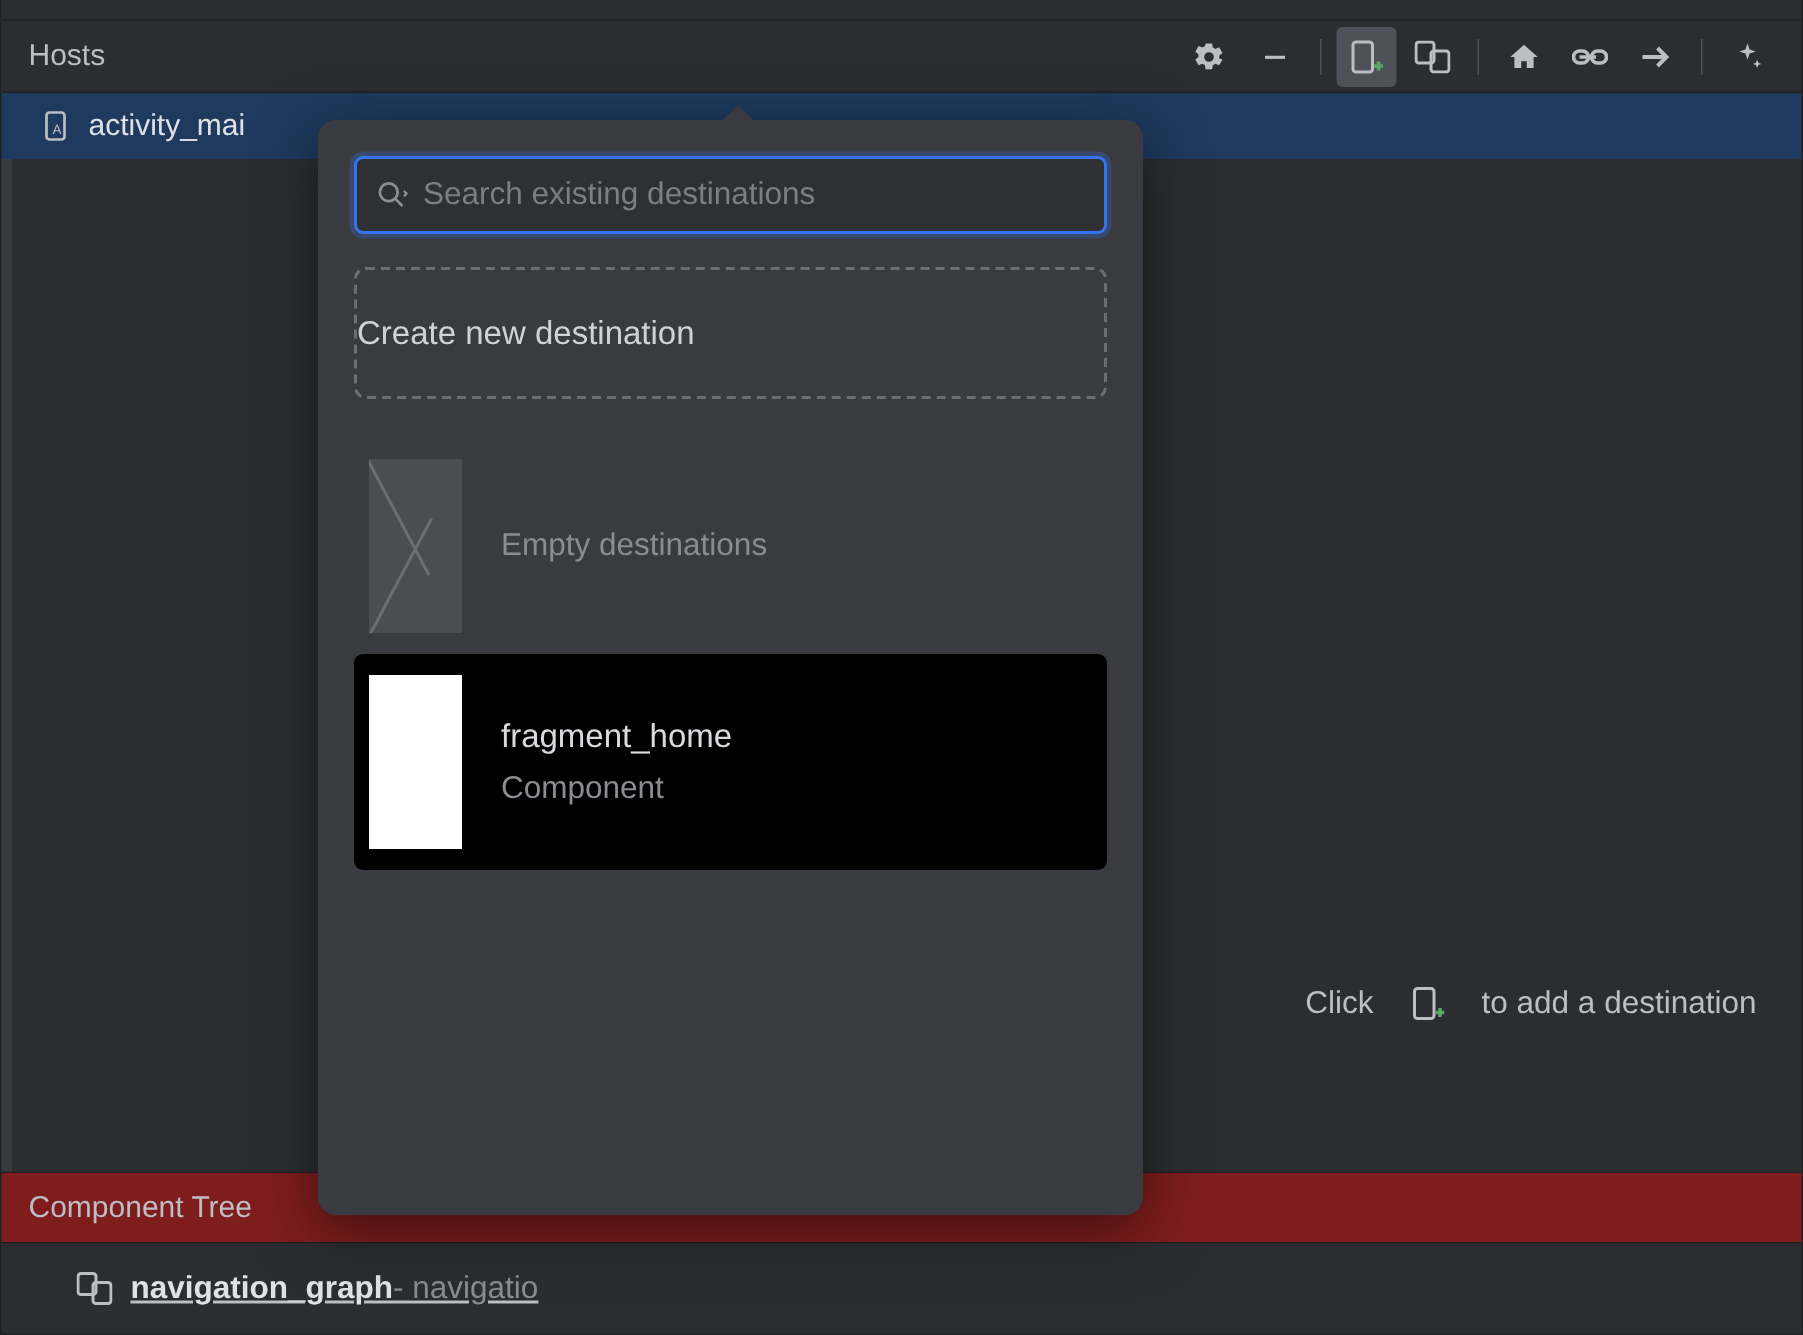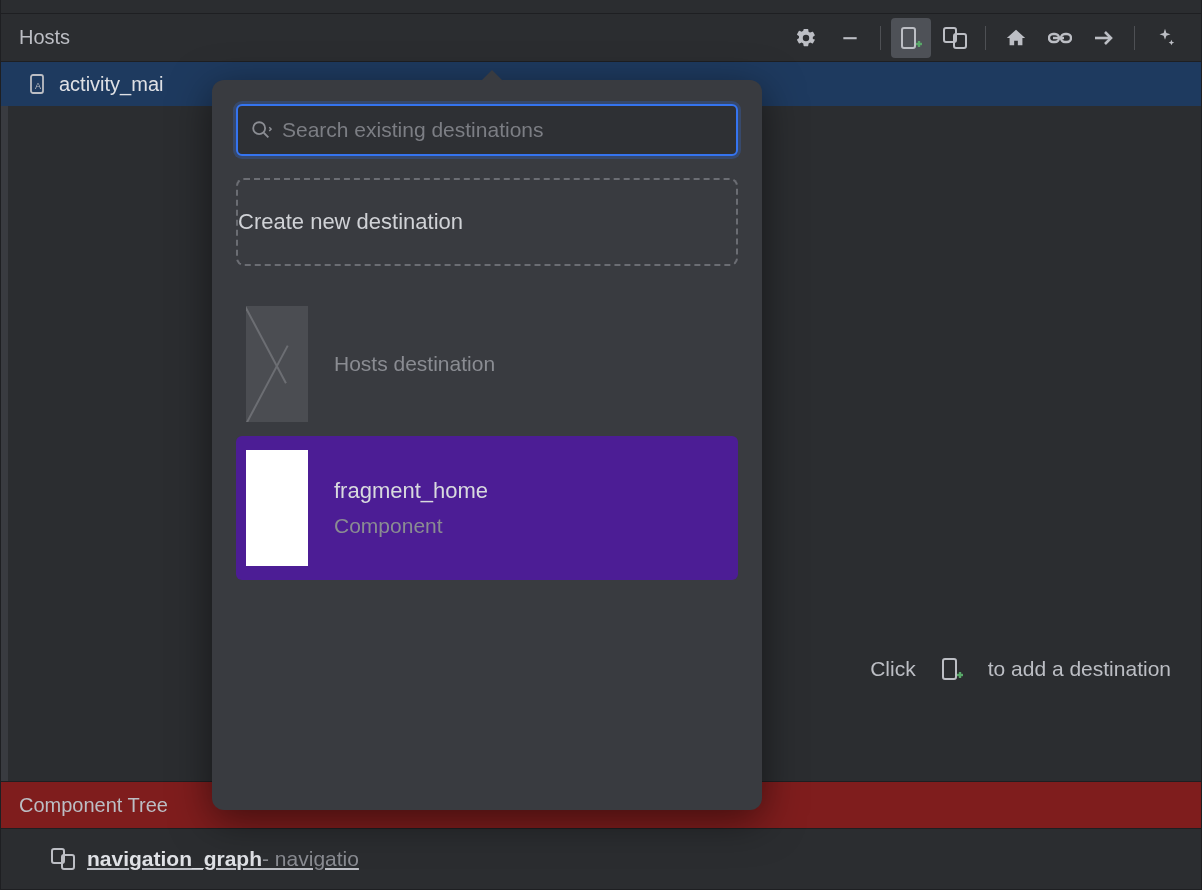--- a/index.html
+++ b/index.html
@@ -186,21 +186,21 @@
 
   .dest-list { margin-top: 26px; display:flex; flex-direction:column; gap:0;}
   .dest-item {
     display: flex;
     align-items: center;
     padding: 14px 10px;
     border-radius: 6px;
     cursor: pointer;
     gap: 26px;
   }
-  .dest-item.selected { background: #4c1d95; }
+  .dest-item.selected { background: #000000; }
   .thumb {
     width: 62px;
     height: 116px;
     background: #4b4d52;
     position: relative;
     flex-shrink:0;
   }
   .thumb.placeholder::before,
   .thumb.placeholder::after {
     content:"";
@@ -347,21 +347,21 @@
   </div>
 
   <div class="create-btn">
     <span>Create new destination</span>
   </div>
 
   <div class="dest-list">
     <div class="dest-item">
       <div class="thumb placeholder"></div>
       <div class="dest-text">
-        <div class="dest-sub">Hosts destination</div>
+        <div class="dest-sub">Empty destinations</div>
       </div>
     </div>
     <div class="dest-item selected">
       <div class="thumb white"></div>
       <div class="dest-text">
         <div class="dest-title">fragment_home</div>
         <div class="dest-sub">Component</div>
       </div>
     </div>
   </div>

